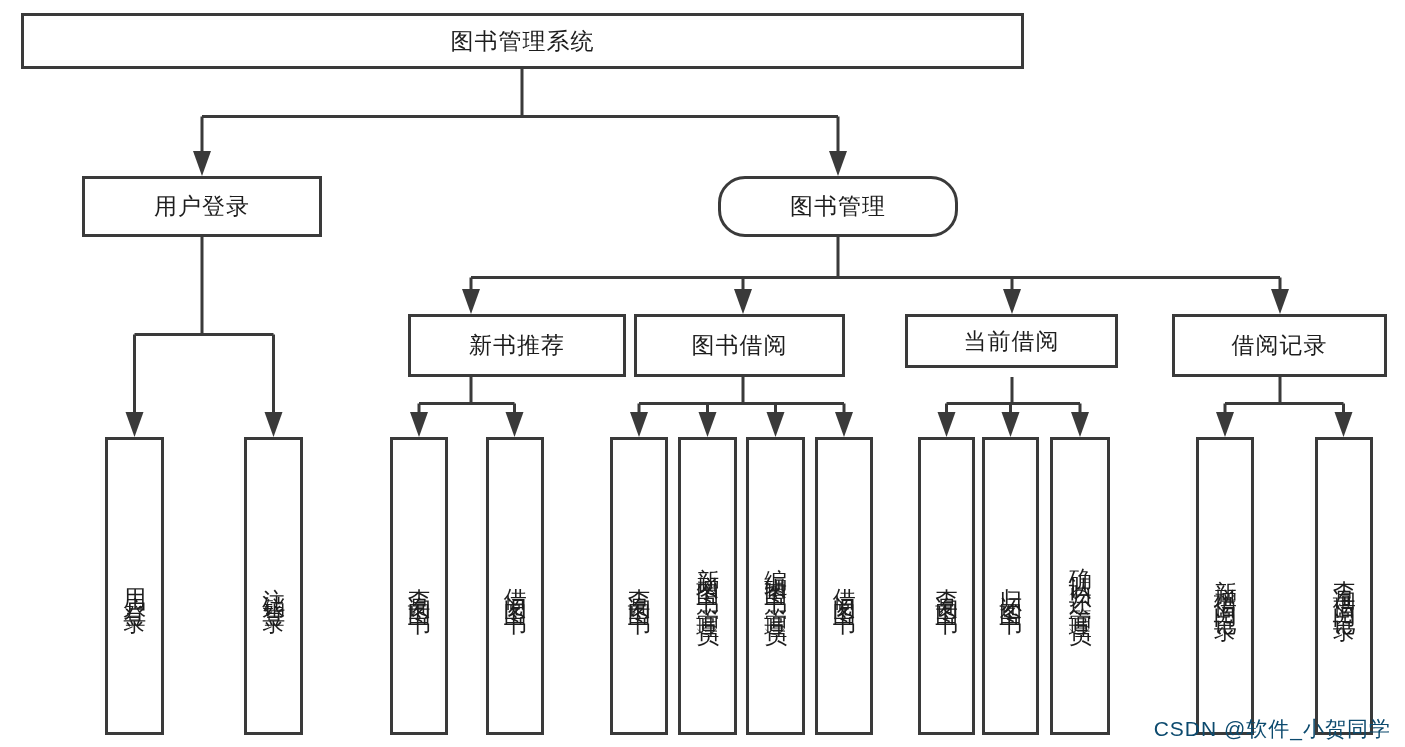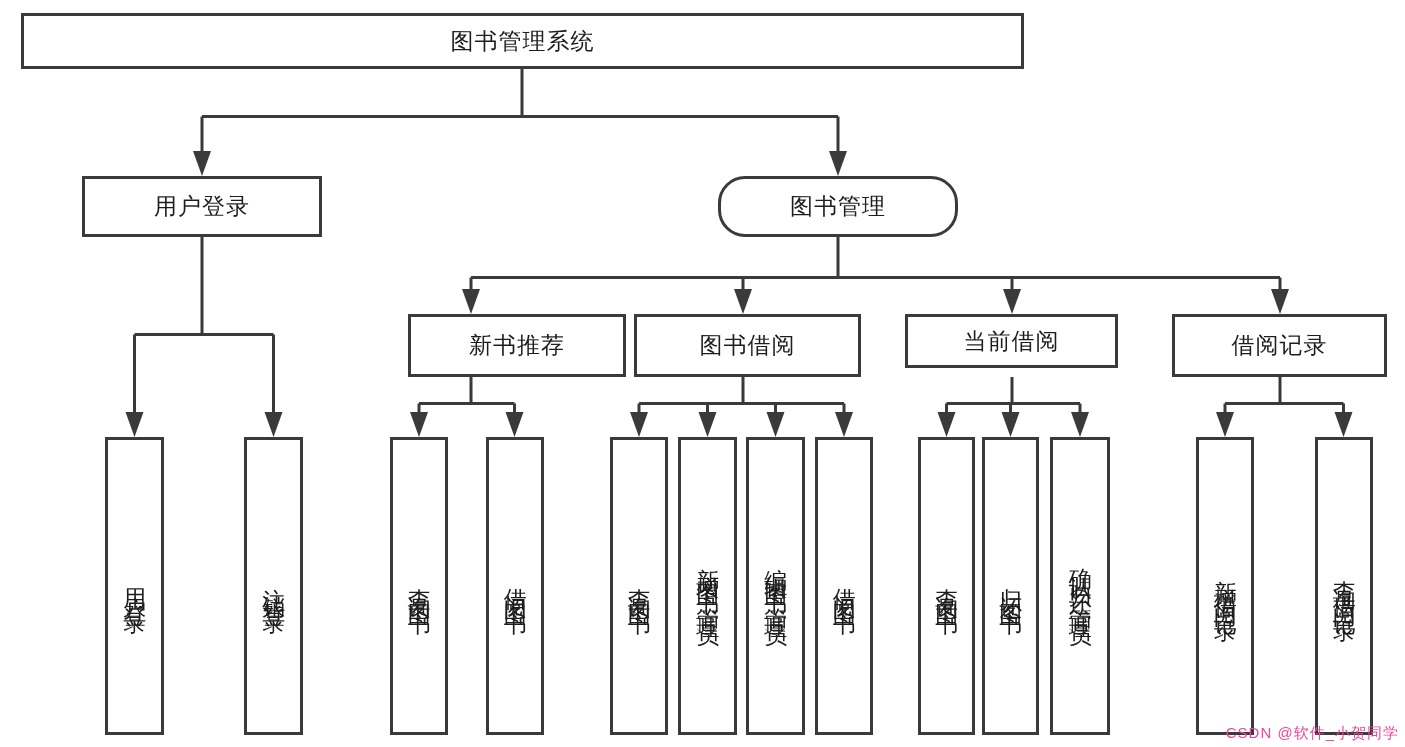--- a/index.html
+++ b/index.html
@@ -42,25 +42,25 @@
     writing-mode: vertical-rl;
     text-orientation: mixed;
     letter-spacing: 8px;
     font-size: 23px;
     line-height: 1.1;
     white-space: normal;
     text-align: center;
   }
   .watermark {
     position: absolute;
-    right: 6px;
+    right: 14px;
     bottom: 4px;
-    font-size: 15px;
+    font-size: 21px;
     letter-spacing: 1px;
-    color: #ec4899;
+    color: #0c4a6e;
     pointer-events: none;
   }
 </style>
 </head>
 <body>
 
 <div id="canvas">
 
   <svg id="connectors" viewBox="0 0 1405 747" xmlns="http://www.w3.org/2000/svg">
     <path fill="none" stroke="#3a3a3a" stroke-width="3" d="
@@ -127,21 +127,21 @@
   <div class="node" style="left:82px; top:176px; width:240px; height:61px;">
     <span>用户登录</span>
   </div>
   <div class="node" style="left:718px; top:176px; width:240px; height:61px;border-radius:27px;">
     <span>图书管理</span>
   </div>
 
   <div class="node" style="left:362px; top:314px; width:218px; height:63px;margin-left:46px;">
     <span>新书推荐</span>
   </div>
-  <div class="node" style="left:634px; top:314px; width:227px; height:63px;">
+  <div class="node" style="left:634px; top:314px; width:211px; height:63px;">
     <span>图书借阅</span>
   </div>
   <div class="node" style="left:905px; top:314px; width:213px; height:54px;">
     <span>当前借阅</span>
   </div>
   <div class="node" style="left:1172px; top:314px; width:215px; height:63px;">
     <span>借阅记录</span>
   </div>
 
   <div class="node vnode" style="left:105px; top:437px; width:59px; height:298px;">

